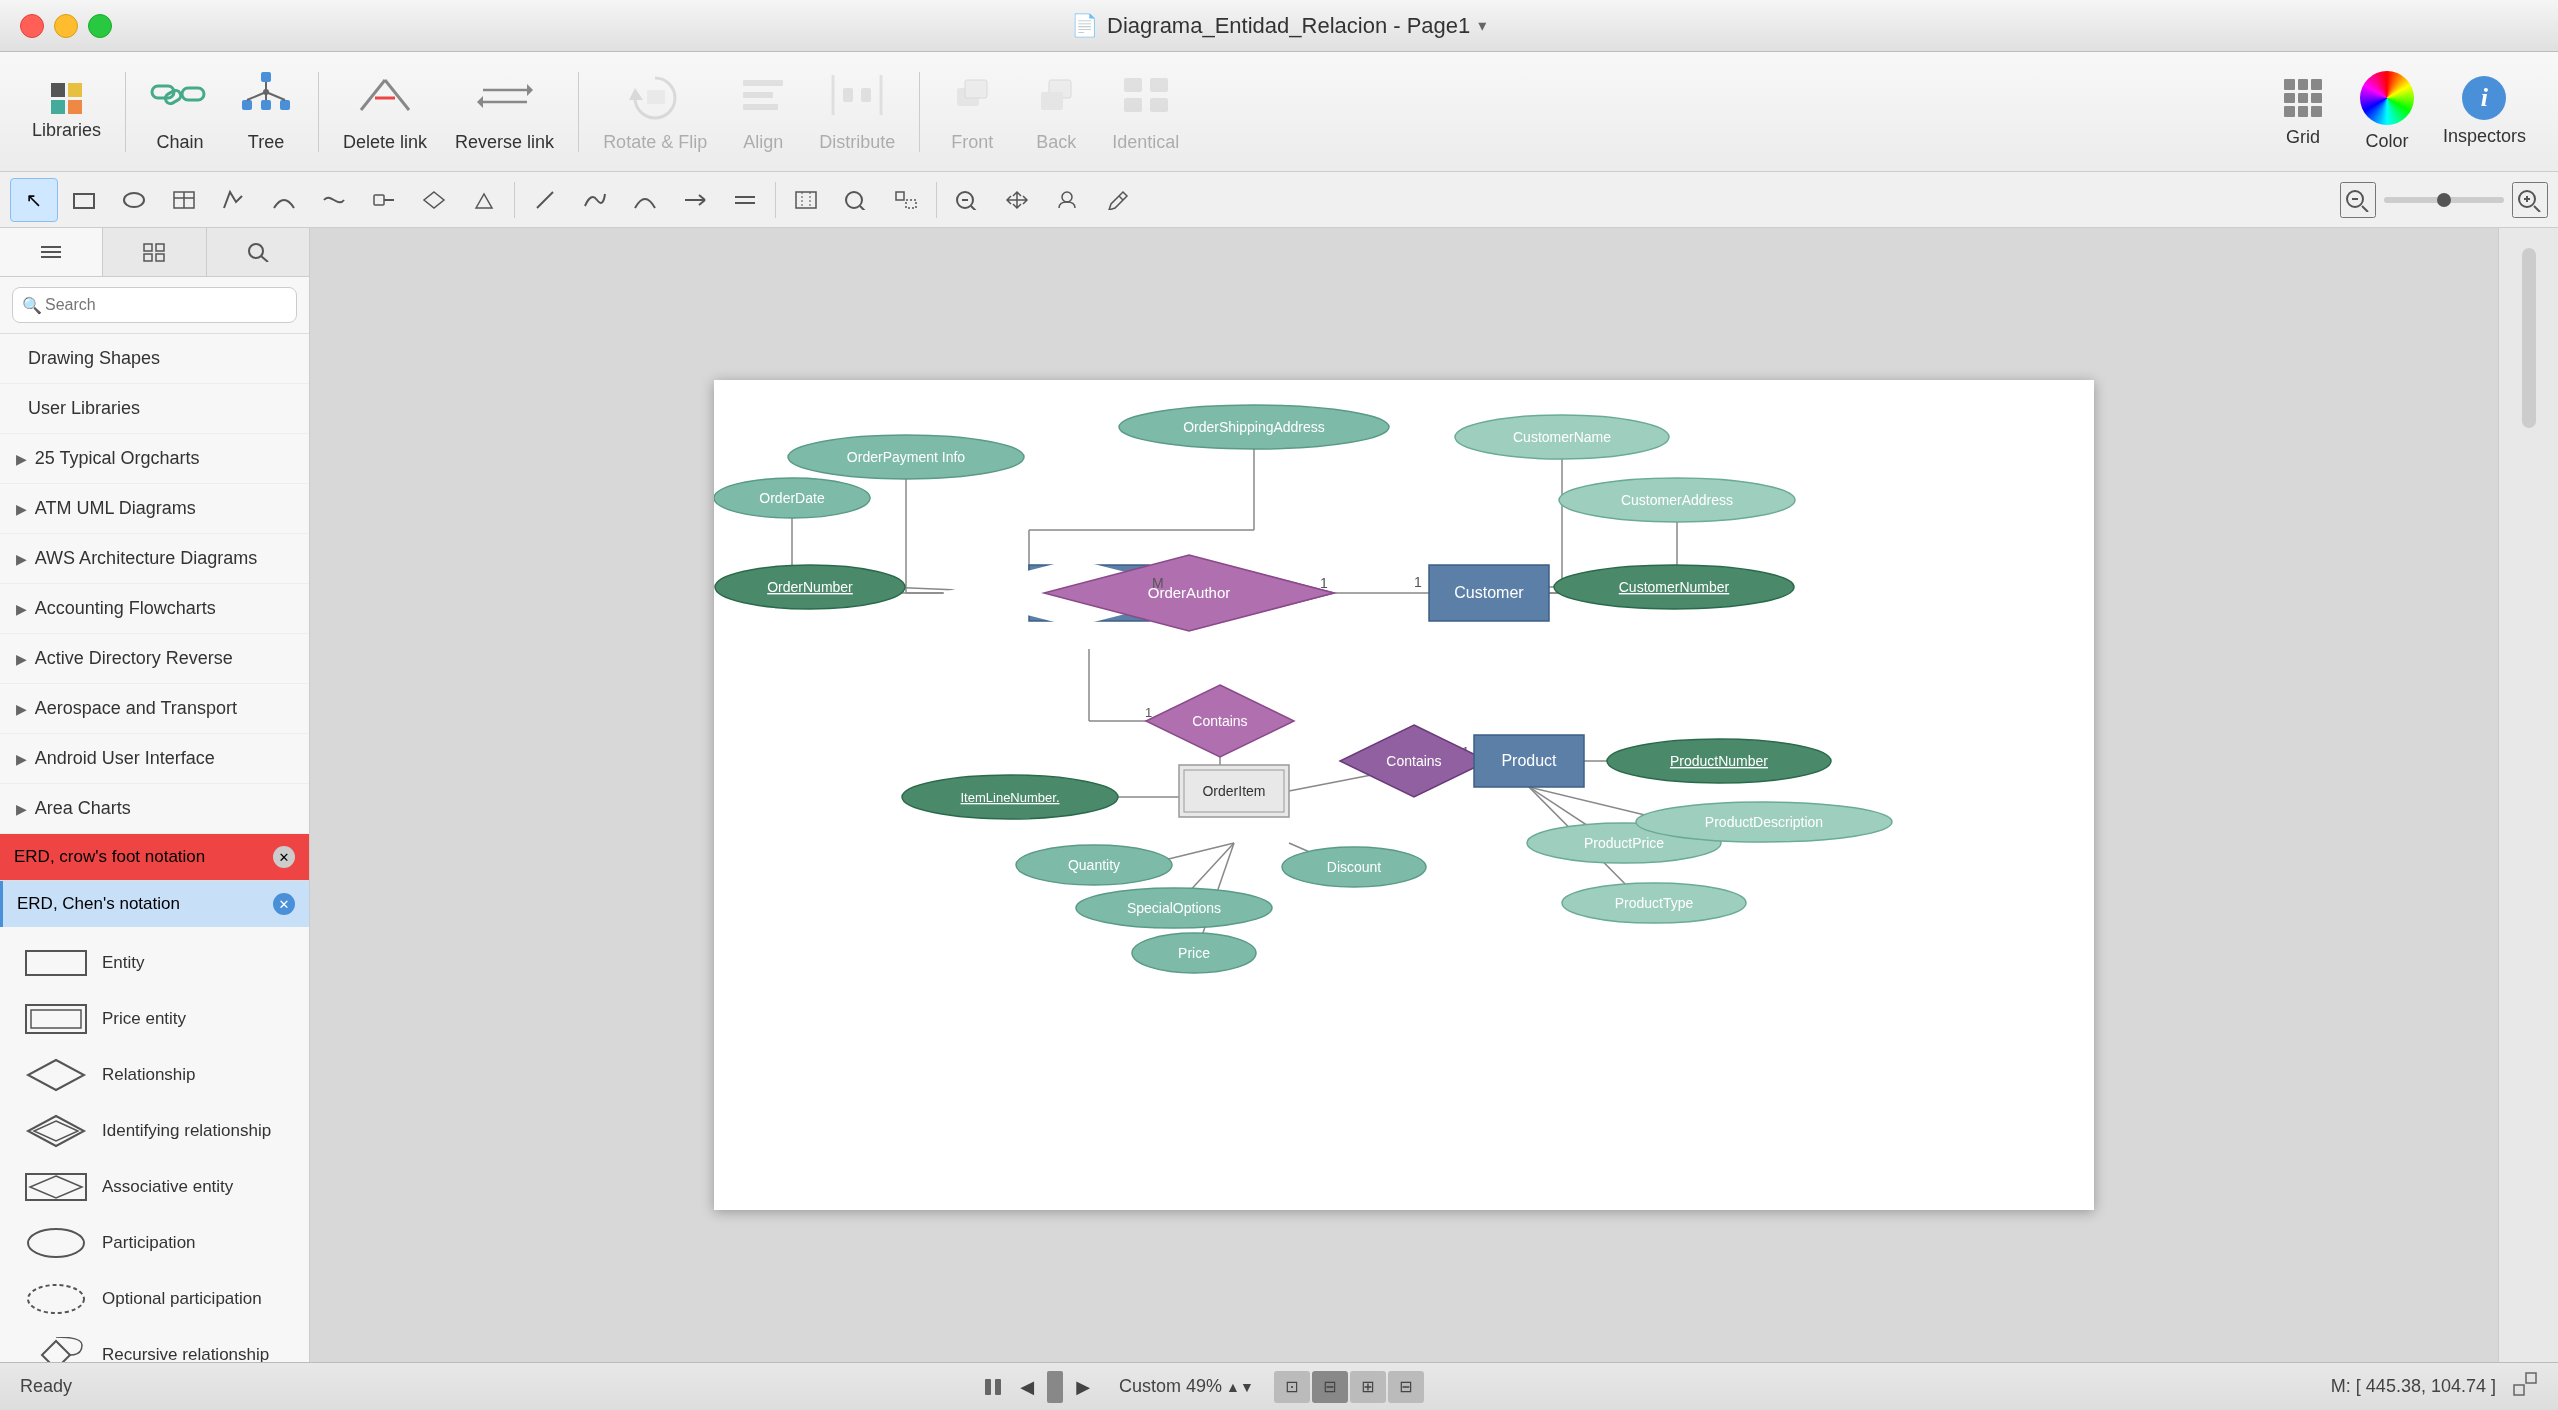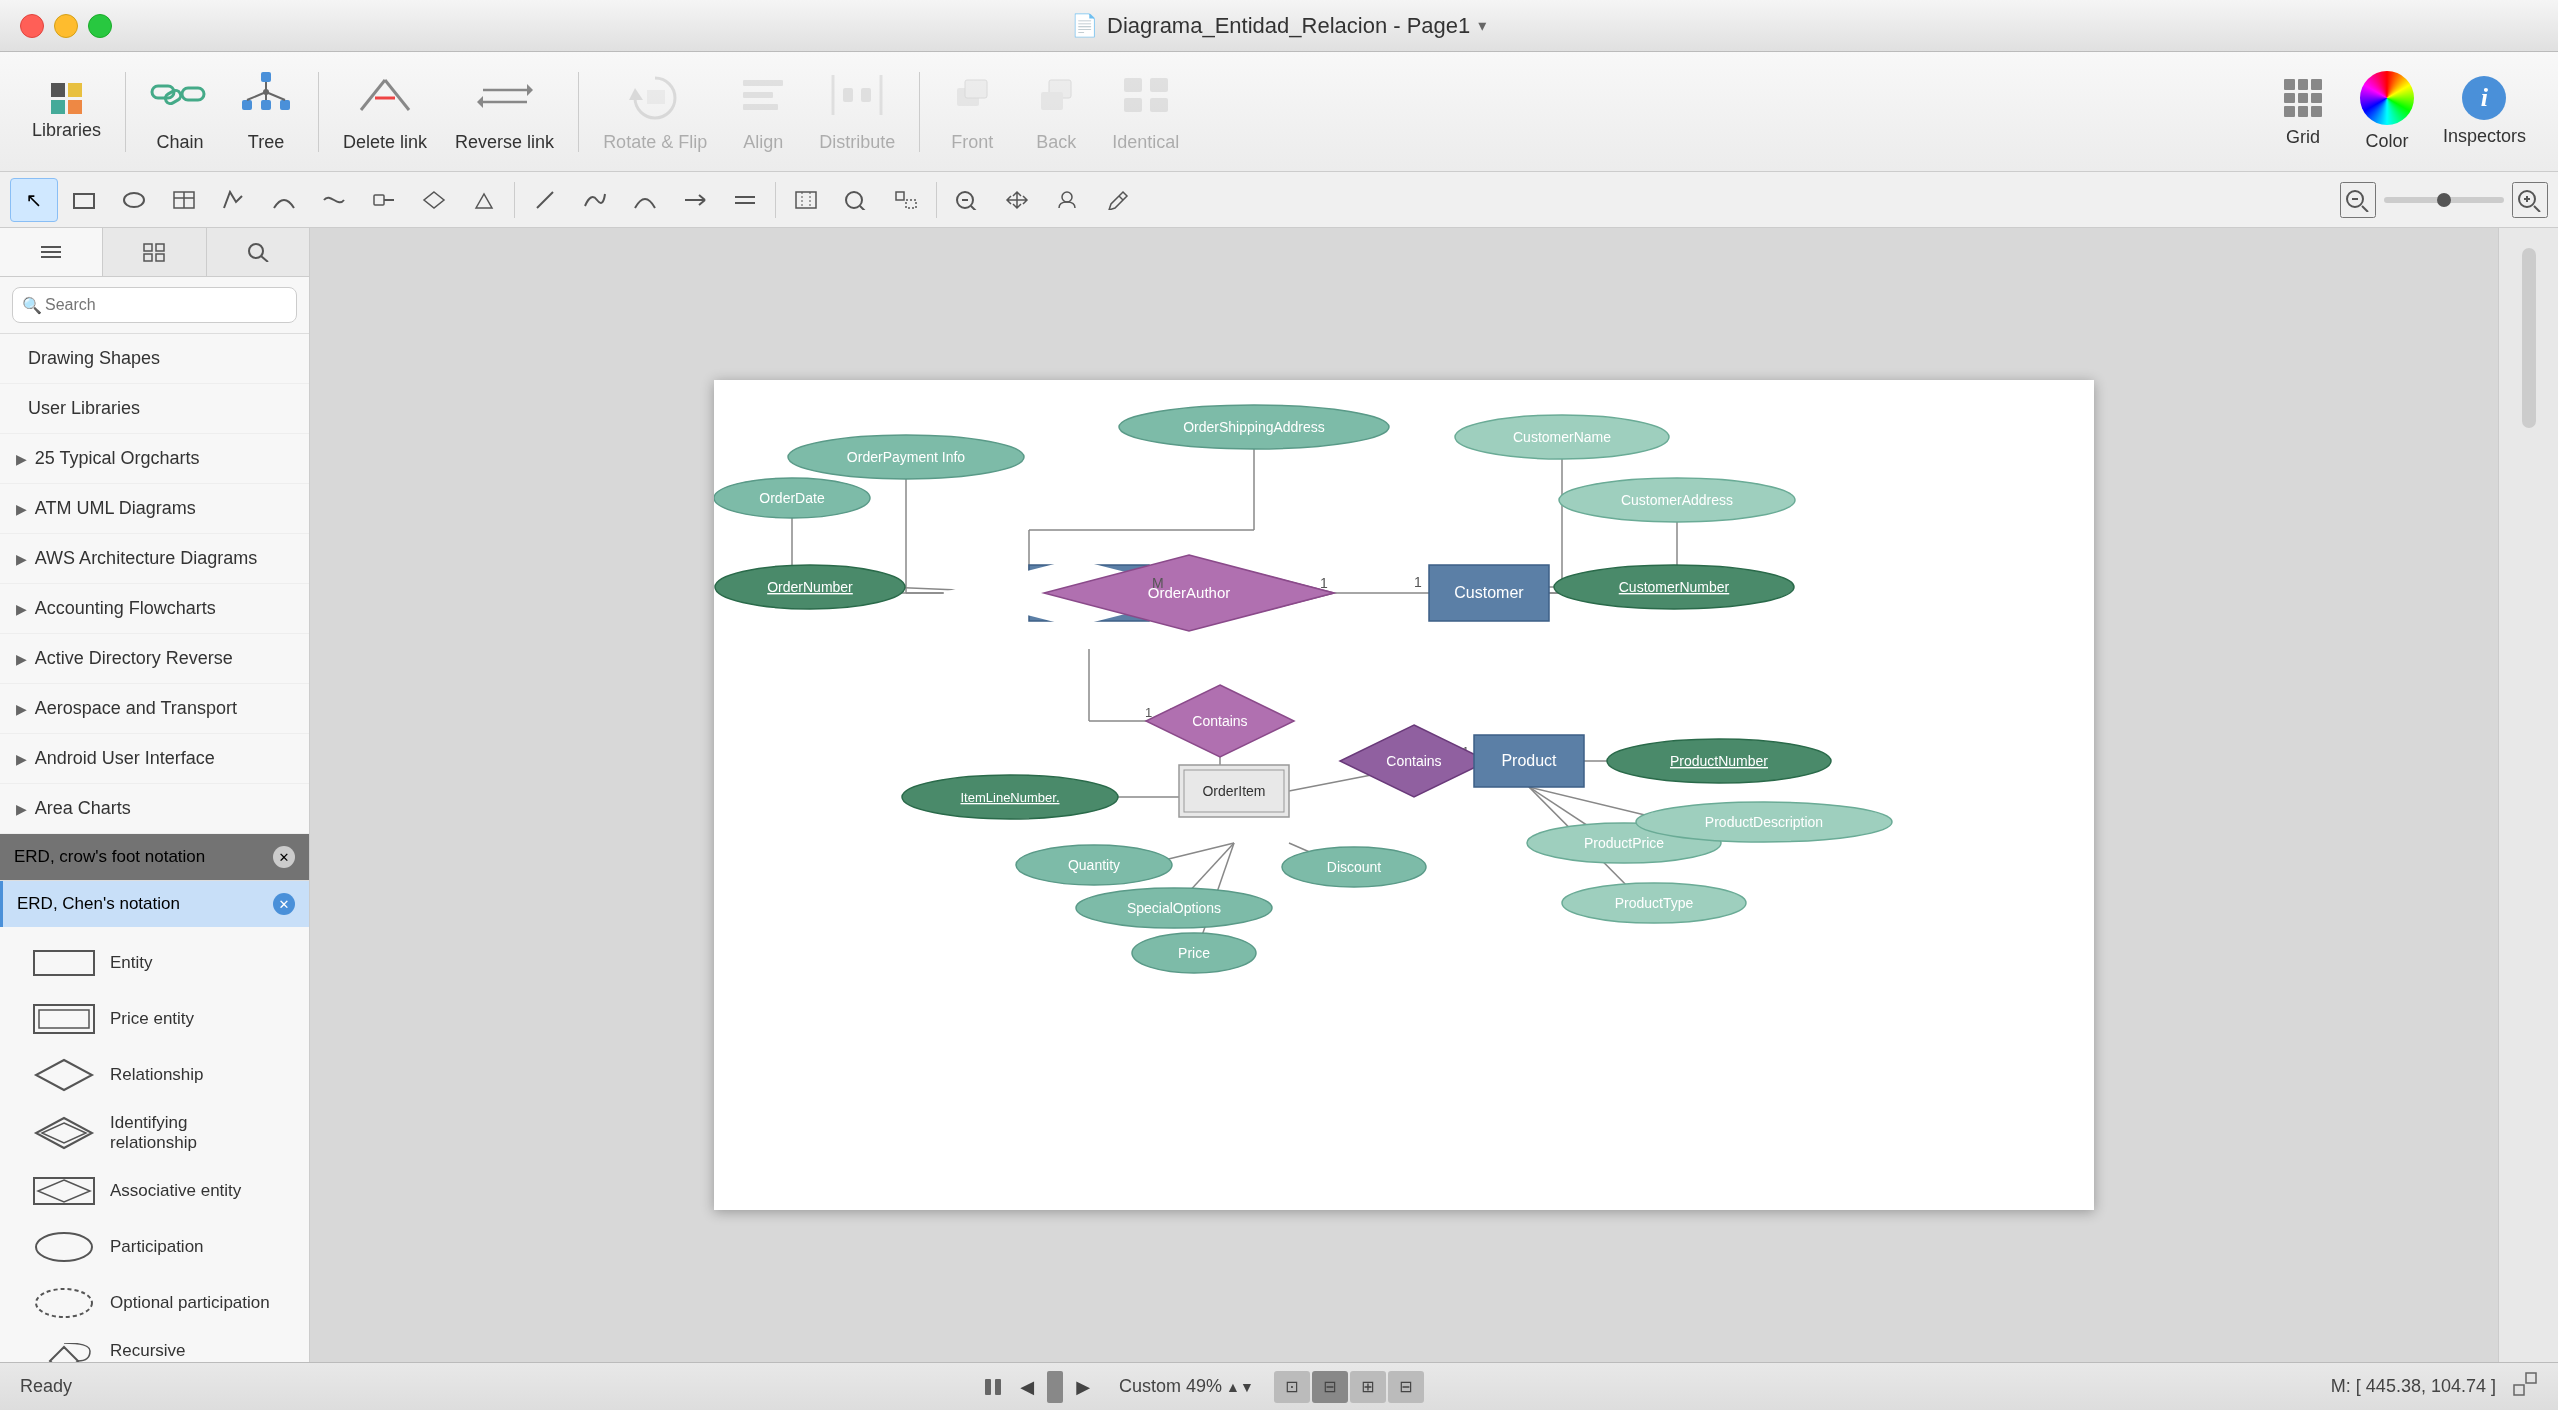--- a/index.html
+++ b/index.html
@@ -65,26 +65,26 @@
     .sidebar-search { padding: 10px 12px; border-bottom: 1px solid #ddd; }
     .sidebar-search input { width: 100%; height: 36px; border-radius: 8px; border: 1px solid #ccc; background: #fff; padding: 0 12px 0 32px; font-size: 16px; outline: none; }
     .search-wrap { position: relative; }
     .search-wrap .search-icon-inner { position: absolute; left: 10px; top: 50%; transform: translateY(-50%); color: #999; font-size: 16px; }
     .sidebar-item-row { display: flex; align-items: center; padding: 14px 16px; cursor: pointer; font-size: 18px; color: #333; border-bottom: 1px solid #eee; }
     .sidebar-item-row .expand-arrow { margin-right: 8px; font-size: 14px; color: #666; }
     .sidebar-item-row.no-arrow { padding-left: 28px; }
 
     
     .erd-panel { border-bottom: 1px solid #ddd; }
-    .erd-panel-header { display: flex; align-items: center; padding: 12px 14px; font-size: 17px; font-weight: 500; background: #737373; cursor: pointer; justify-content: space-between; }
+    .erd-panel-header { display: flex; align-items: center; padding: 12px 14px; font-size: 17px; font-weight: 500; background: #ef4444; cursor: pointer; justify-content: space-between; }
     .erd-panel-header .close-btn { width: 22px; height: 22px; background: #ccc; border-radius: 50%; display: flex; align-items: center; justify-content: center; font-size: 13px; cursor: pointer; }
     .erd-panel-header.selected { background: #c8dff8; border-left: 3px solid #4a90d9; }
     .erd-panel-header.selected .close-btn { background: #4a90d9; color: white; }
 
-    .erd-shapes-list { padding: 8px 16px; }
+    .erd-shapes-list { padding: 8px 8px; }
     .erd-shape-row { display: flex; align-items: center; padding: 10px 16px; gap: 14px; cursor: pointer; }
     .erd-shape-icon { width: 64px; height: 36px; display: flex; align-items: center; justify-content: center; flex-shrink: 0; }
     .erd-shape-label { font-size: 17px; color: #333; }
 
     
     #canvas-container {
       flex: 1; background: #d8d8d8; display: flex; align-items: center; justify-content: center; position: relative; overflow: hidden;
     }
     #canvas {
       background: white; position: relative; overflow: hidden;

